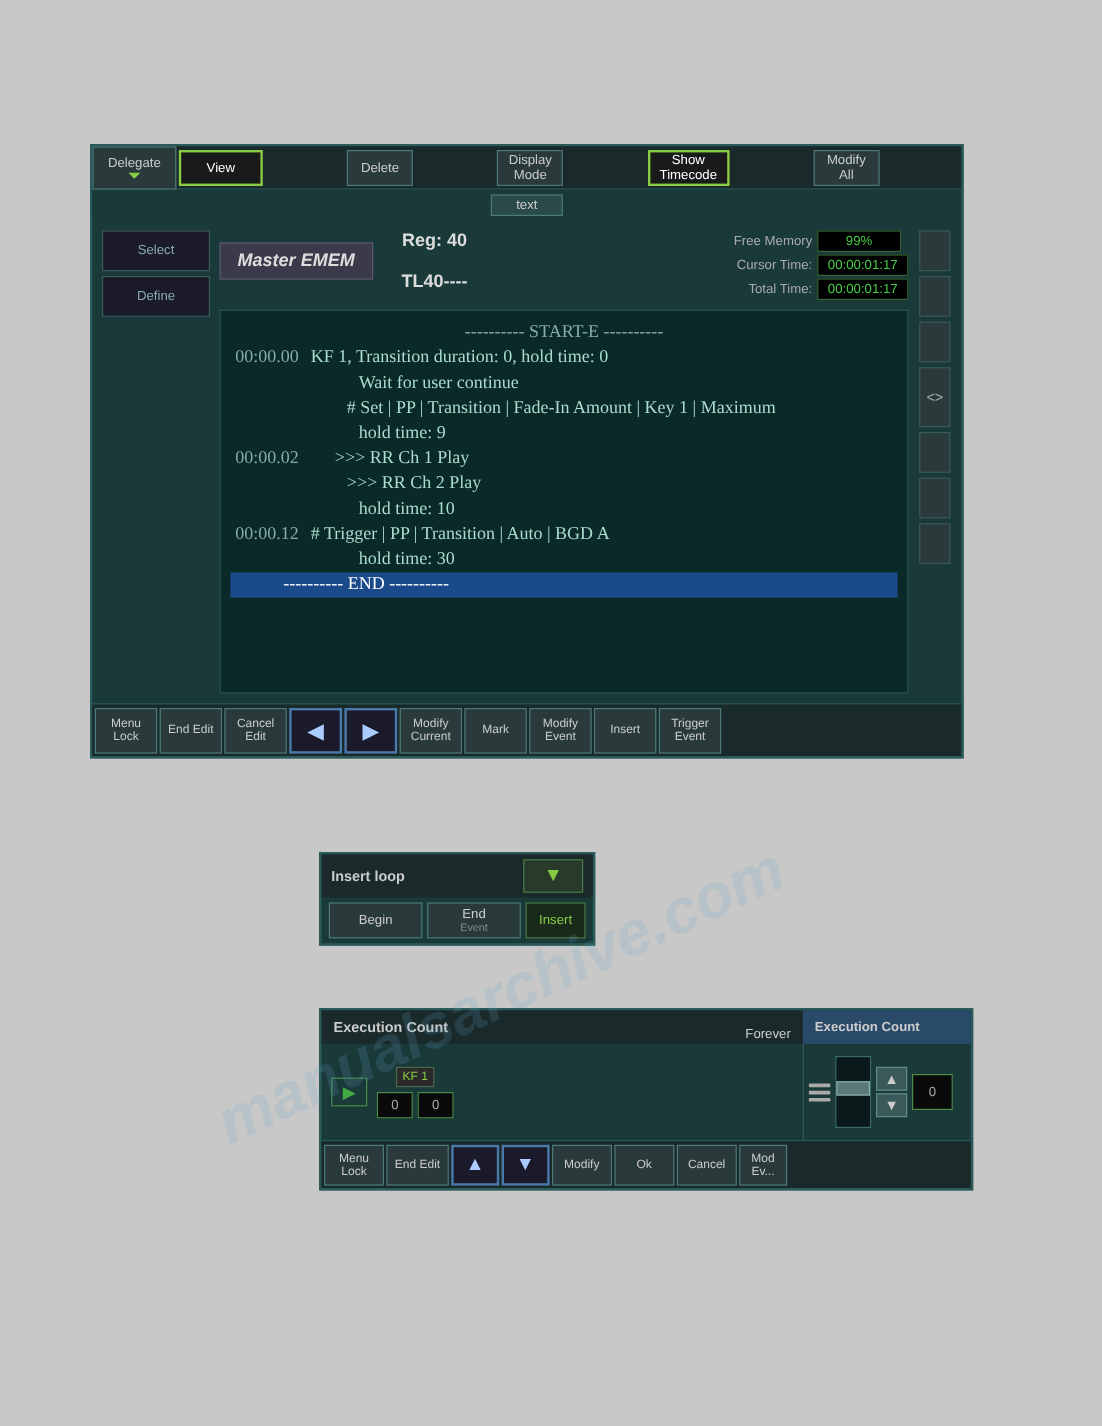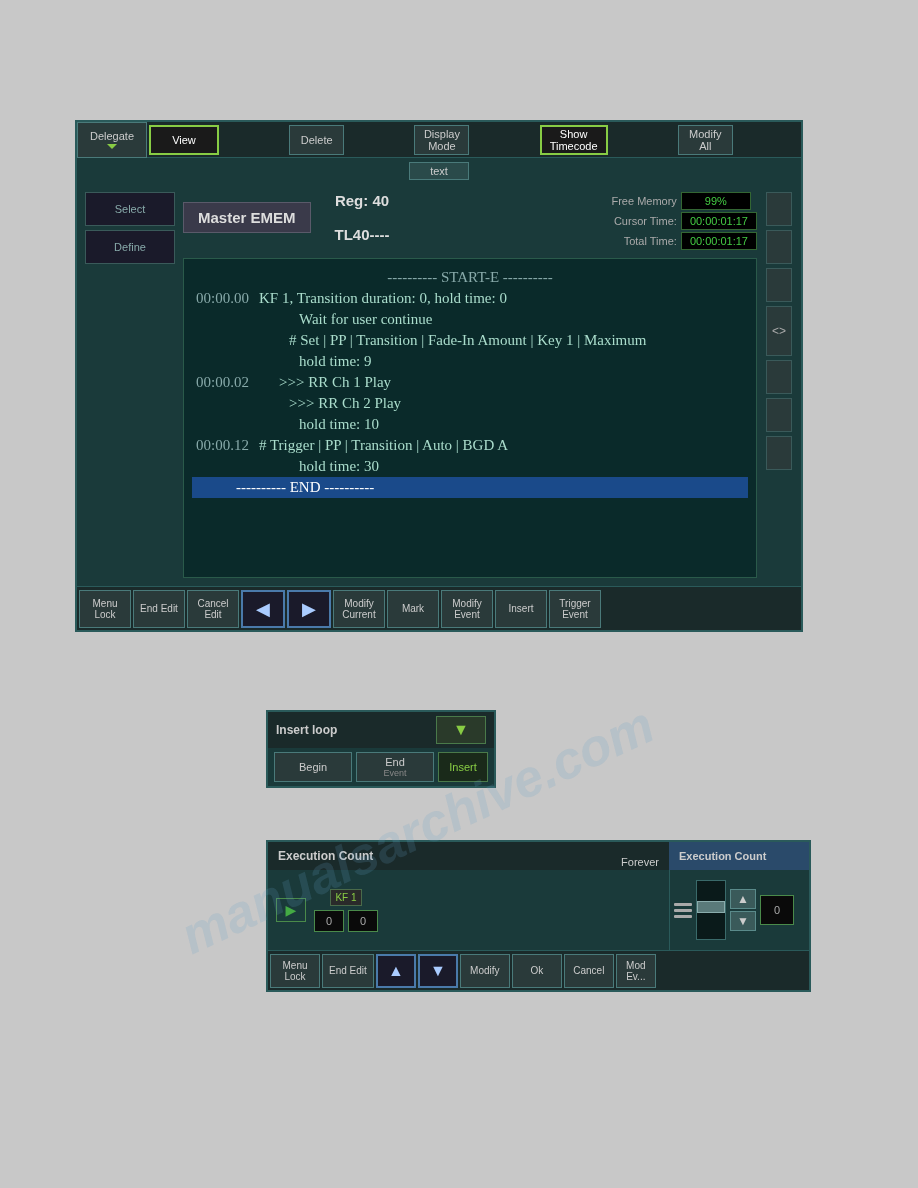--- a/index.html
+++ b/index.html
@@ -132,20 +132,21 @@
       margin-bottom: 8px;
     }
 
     .emem-title {
       background: #3a3a4a;
       border: 1px solid #5a5a6a;
       color: #dddddd;
       font-size: 15px;
       font-weight: bold;
       padding: 6px 14px;
+      font-style: italic;
     }
 
     .emem-reg {
       color: #dddddd;
       font-size: 15px;
       font-weight: bold;
       margin-left: 16px;
       display: flex;
       align-items: center;
       flex-direction: column;

